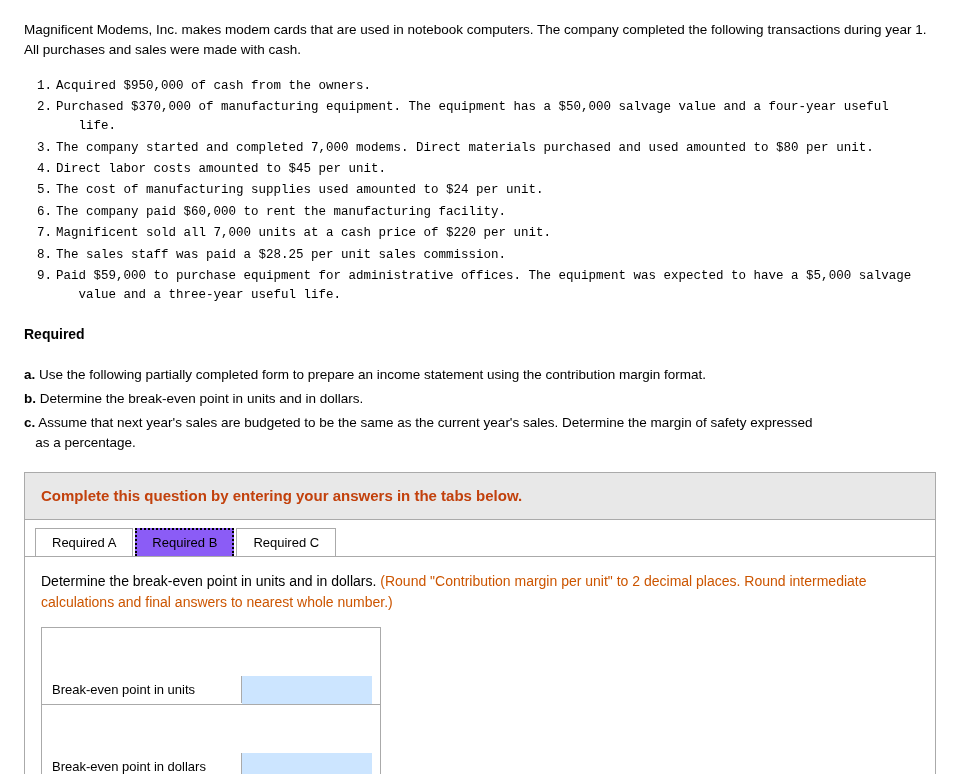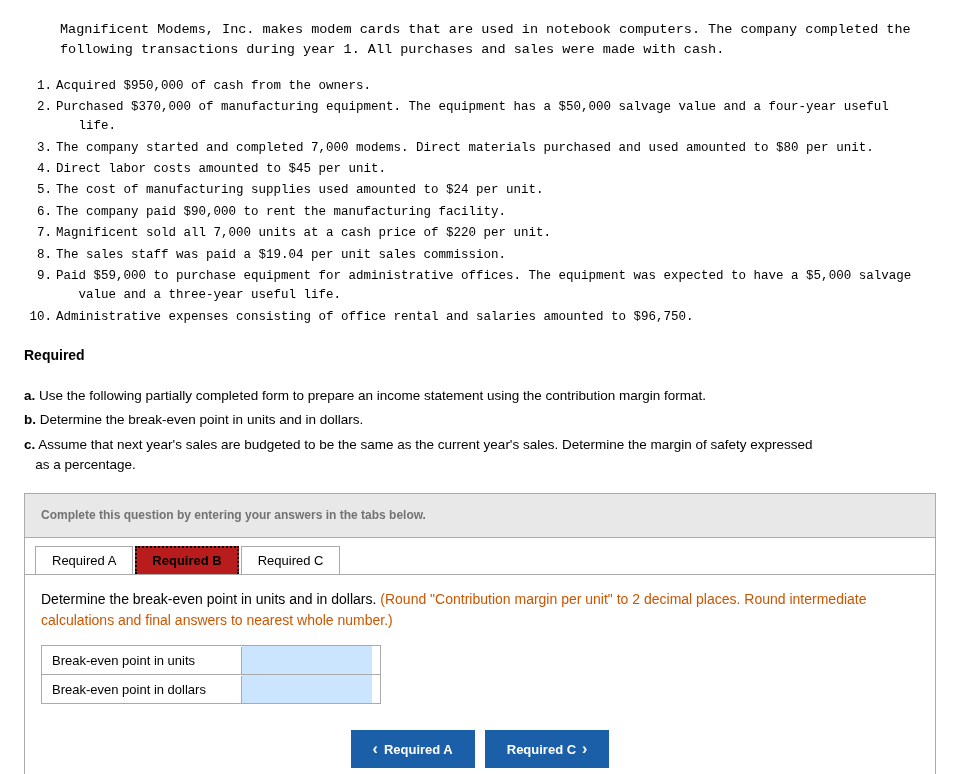--- a/index.html
+++ b/index.html
@@ -12,25 +12,24 @@
       font-family: 'Courier New', Courier, monospace;
       font-size: 13px;
       background: #ffffff;
       color: #000000;
       padding: 20px 24px;
       width: 960px;
       min-height: 774px;
     }
 
     .intro-text {
-      font-family: Liberation Mono, monospace;
+      font-family: Liberation Sans, sans-serif;
       font-size: 13.5px;
       line-height: 1.5;
       margin-bottom: 16px;
-      margin-left: 36px;
     }
 
     .transactions-list {
       font-family: 'Courier New', Courier, monospace;
       font-size: 12.5px;
       line-height: 1.55;
       margin-bottom: 20px;
       padding-left: 4px;
     }
 
@@ -74,23 +73,23 @@
 
     .complete-box {
       background: #e8e8e8;
       border: 1px solid #aaaaaa;
       padding: 14px 16px;
       margin-bottom: 0;
     }
 
     .complete-box-text {
       font-family: Arial, sans-serif;
-      font-size: 12px;
+      font-size: 15px;
       font-weight: bold;
-      color: #737373;
+      color: #c2410c;
     }
 
     .tabs-container {
       border: 1px solid #aaaaaa;
       border-top: none;
       background: #ffffff;
     }
 
     .tabs-row {
       display: flex;
@@ -108,22 +107,22 @@
       border: 1px solid #aaaaaa;
       border-bottom: none;
       background: #ffffff;
       position: relative;
       margin-right: 2px;
     }
 
     .tab.active {
       border: 2px dotted #000000;
       border-bottom: none;
-      background: #b91c1c;
-      font-weight: bold;
+      background: #8b5cf6;
+      font-weight: normal;
       padding: 5px 15px;
     }
 
     .tab-content {
       padding: 14px 16px;
     }
 
     .description-text {
       font-family: Arial, sans-serif;
       font-size: 14px;
@@ -138,22 +137,23 @@
 
     .form-box {
       border: 1px solid #aaaaaa;
       margin-bottom: 16px;
       display: inline-block;
       min-width: 340px;
     }
 
     .form-row {
       display: flex;
-      align-items: flex-end;
+      align-items: center;
       border-bottom: 1px solid #aaaaaa;
+      margin-top: 48px;
     }
 
     .form-row:last-child {
       border-bottom: none;
     }
 
     .form-label {
       font-family: Arial, sans-serif;
       font-size: 13px;
       padding: 6px 10px;
@@ -226,37 +226,33 @@
   <div class="item">
     <span class="item-num">4.</span>
     <span class="item-text">Direct labor costs amounted to $45 per unit.</span>
   </div>
   <div class="item">
     <span class="item-num">5.</span>
     <span class="item-text">The cost of manufacturing supplies used amounted to $24 per unit.</span>
   </div>
   <div class="item">
     <span class="item-num">6.</span>
-    <span class="item-text">The company paid $90,000 to rent the manufacturing facility.</span>
+    <span class="item-text">The company paid $60,000 to rent the manufacturing facility.</span>
   </div>
   <div class="item">
     <span class="item-num">7.</span>
     <span class="item-text">Magnificent sold all 7,000 units at a cash price of $220 per unit.</span>
   </div>
   <div class="item">
     <span class="item-num">8.</span>
-    <span class="item-text">The sales staff was paid a $19.04 per unit sales commission.</span>
+    <span class="item-text">The sales staff was paid a $28.25 per unit sales commission.</span>
   </div>
   <div class="item">
     <span class="item-num">9.</span>
     <span class="item-text">Paid $59,000 to purchase equipment for administrative offices. The equipment was expected to have a $5,000 salvage<br>&nbsp;&nbsp;&nbsp;value and a three-year useful life.</span>
-  </div>
-  <div class="item">
-    <span class="item-num">10.</span>
-    <span class="item-text">Administrative expenses consisting of office rental and salaries amounted to $96,750.</span>
   </div>
 </div>
 
 <div class="required-section">
   <div class="req-title">Required</div>
   <div class="req-item">
     <span class="req-letter">a.</span>
     <span> Use the following partially completed form to prepare an income statement using the contribution margin format.</span>
   </div>
   <div class="req-item">

